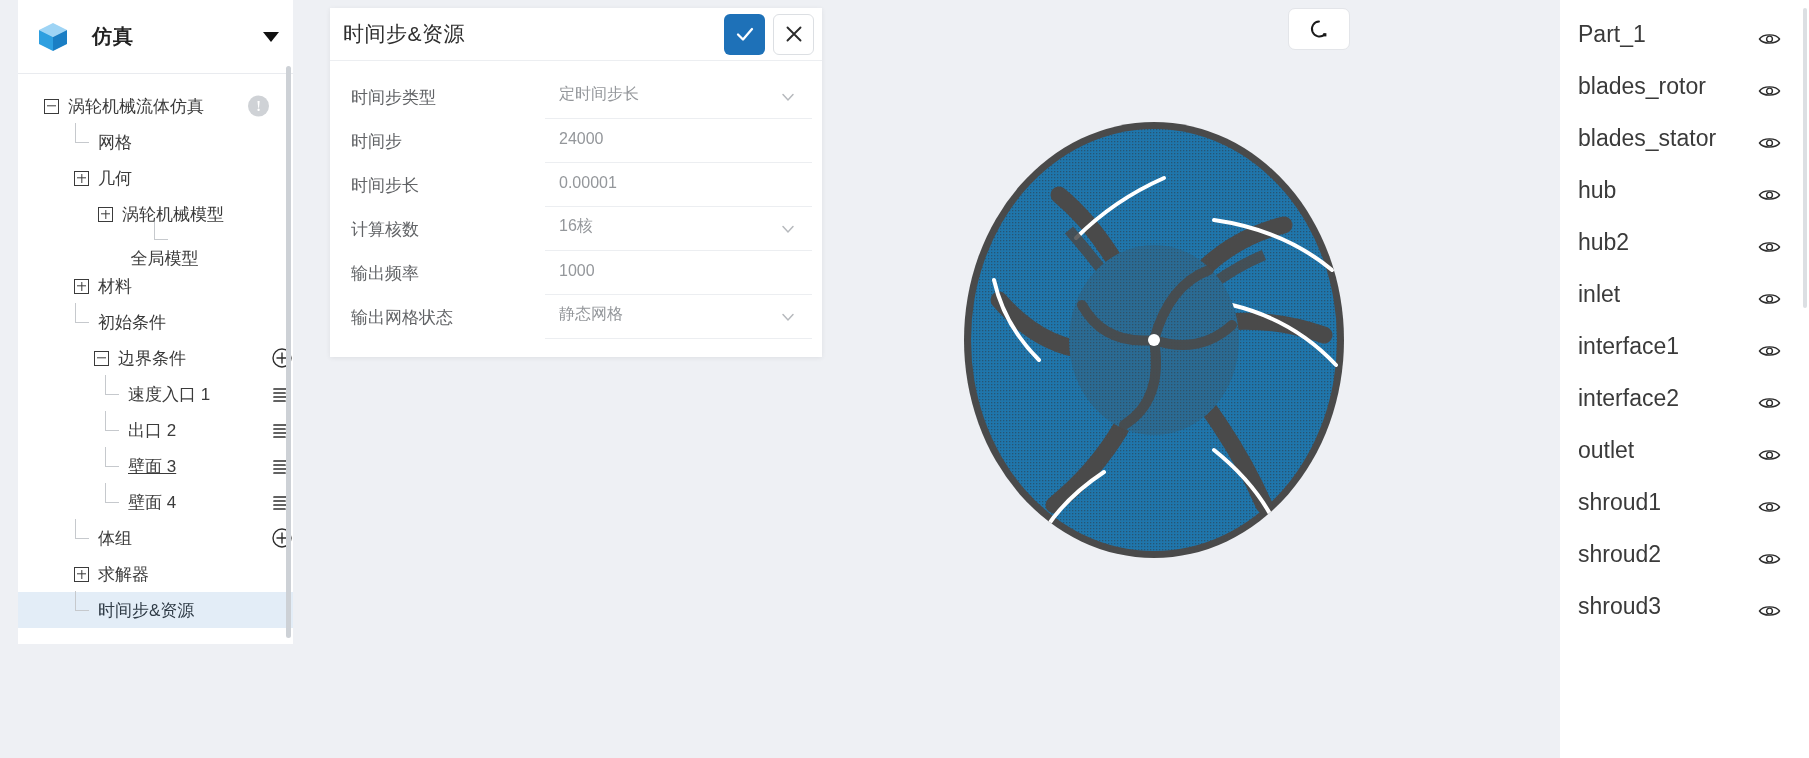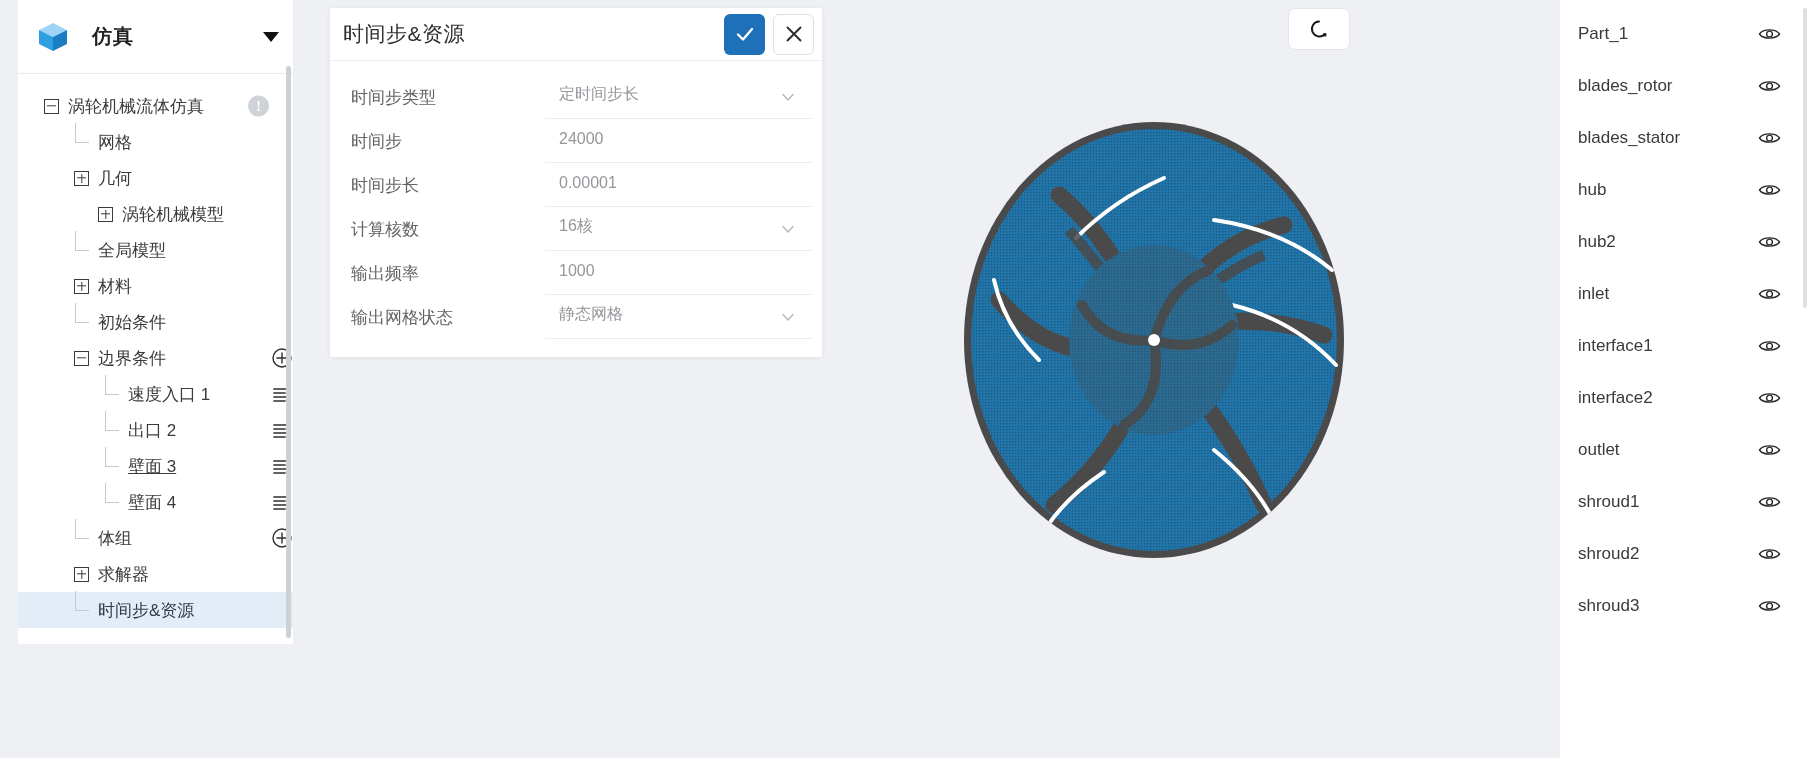--- a/index.html
+++ b/index.html
@@ -177,21 +177,21 @@
 
   
   .rightpane {
     width: 249px; flex: 0 0 249px; height: 758px;
     background: #fff; position: relative;
     padding-top: 8px; overflow: hidden;
   }
   .prow {
     height: 52px; display: flex; align-items: center;
     padding: 0 28px 0 18px;
-    font-size: 17px; color: #3a3a3a;
+    font-size: 23px; color: #3a3a3a;
   }
   .prow .pname { flex: 1; }
   .eye { width: 23px; height: 16px; flex: 0 0 23px; cursor: pointer; }
   .rp-scroll {
     position: absolute; right: 2px; top: 8px;
     width: 4px; height: 300px; background: #dcdfe3; border-radius: 2px;
   }
 </style>
 </head>
 <body>
@@ -221,33 +221,33 @@
             <span class="label">网格</span>
           </div>
           <div class="tnode" style="padding-left: 56px; padding-right: 14px;">
             <span class="exp plus"></span>
             <span class="label">几何</span>
           </div>
           <div class="tnode" style="padding-left: 80px; padding-right: 14px;">
             <span class="exp plus"></span>
             <span class="label">涡轮机械模型</span>
           </div>
-          <div class="tnode" style="padding-left: 56px; padding-right: 14px;">
+          <div class="tnode" style="padding-left: 32px; padding-right: 14px; flex-direction: column;">
             <span class="elbow"></span>
             <span class="label">全局模型</span>
           </div>
           <div class="tnode" style="padding-left: 56px; padding-right: 14px;">
             <span class="exp plus"></span>
             <span class="label">材料</span>
           </div>
           <div class="tnode" style="padding-left: 56px; padding-right: 14px;">
             <span class="elbow"></span>
             <span class="label">初始条件</span>
           </div>
-          <div class="tnode" style="padding-left: 56px; padding-right: 14px;">
+          <div class="tnode" style="padding-left: 56px; padding-right: 14px; margin-left: 20px;">
             <span class="exp"></span>
             <span class="label">边界条件</span>
             <span class="row-icon"><svg width="22" height="22" viewBox="0 0 22 22">
                 <circle cx="11" cy="11" r="9" fill="none" stroke="#2f2f2f" stroke-width="1.4"></circle>
                 <path d="M11 6 V16 M6 11 H16" stroke="#2f2f2f" stroke-width="1.4" stroke-linecap="round"></path>
               </svg></span>
           </div>
           <div class="tnode" style="padding-left: 86px; padding-right: 14px;">
             <span class="elbow"></span>
             <span class="label">速度入口 1</span>

